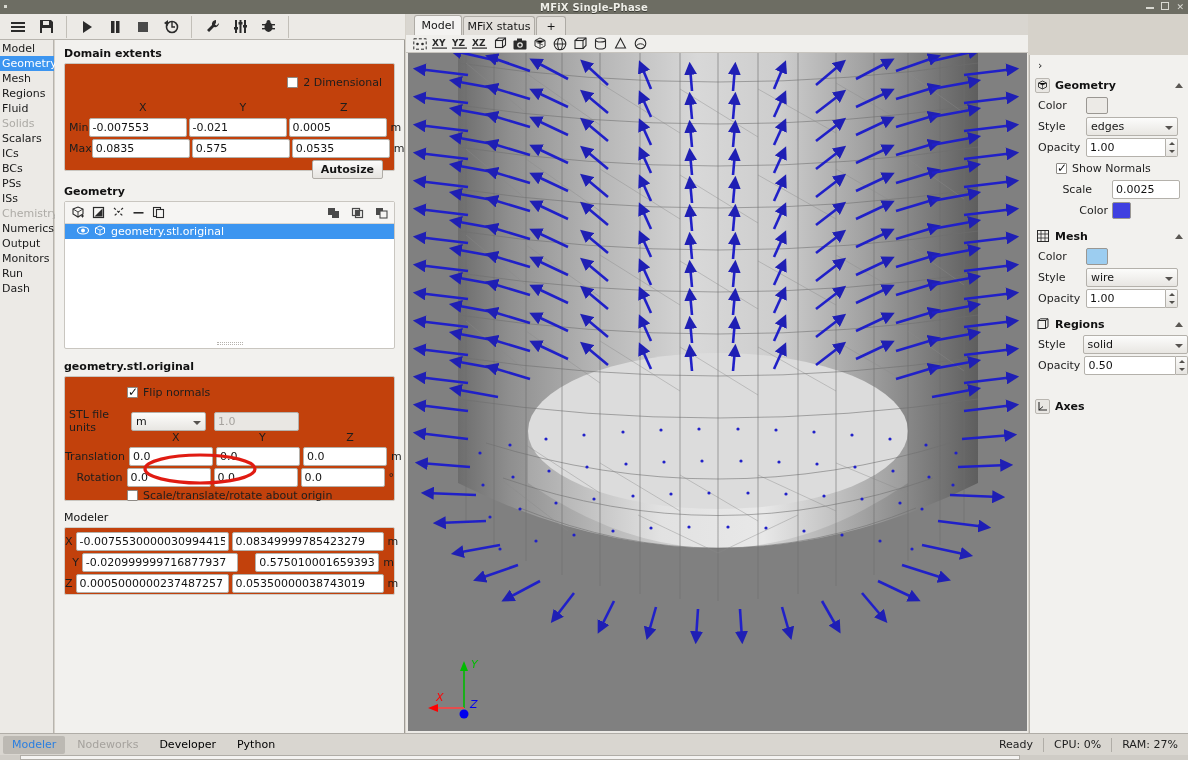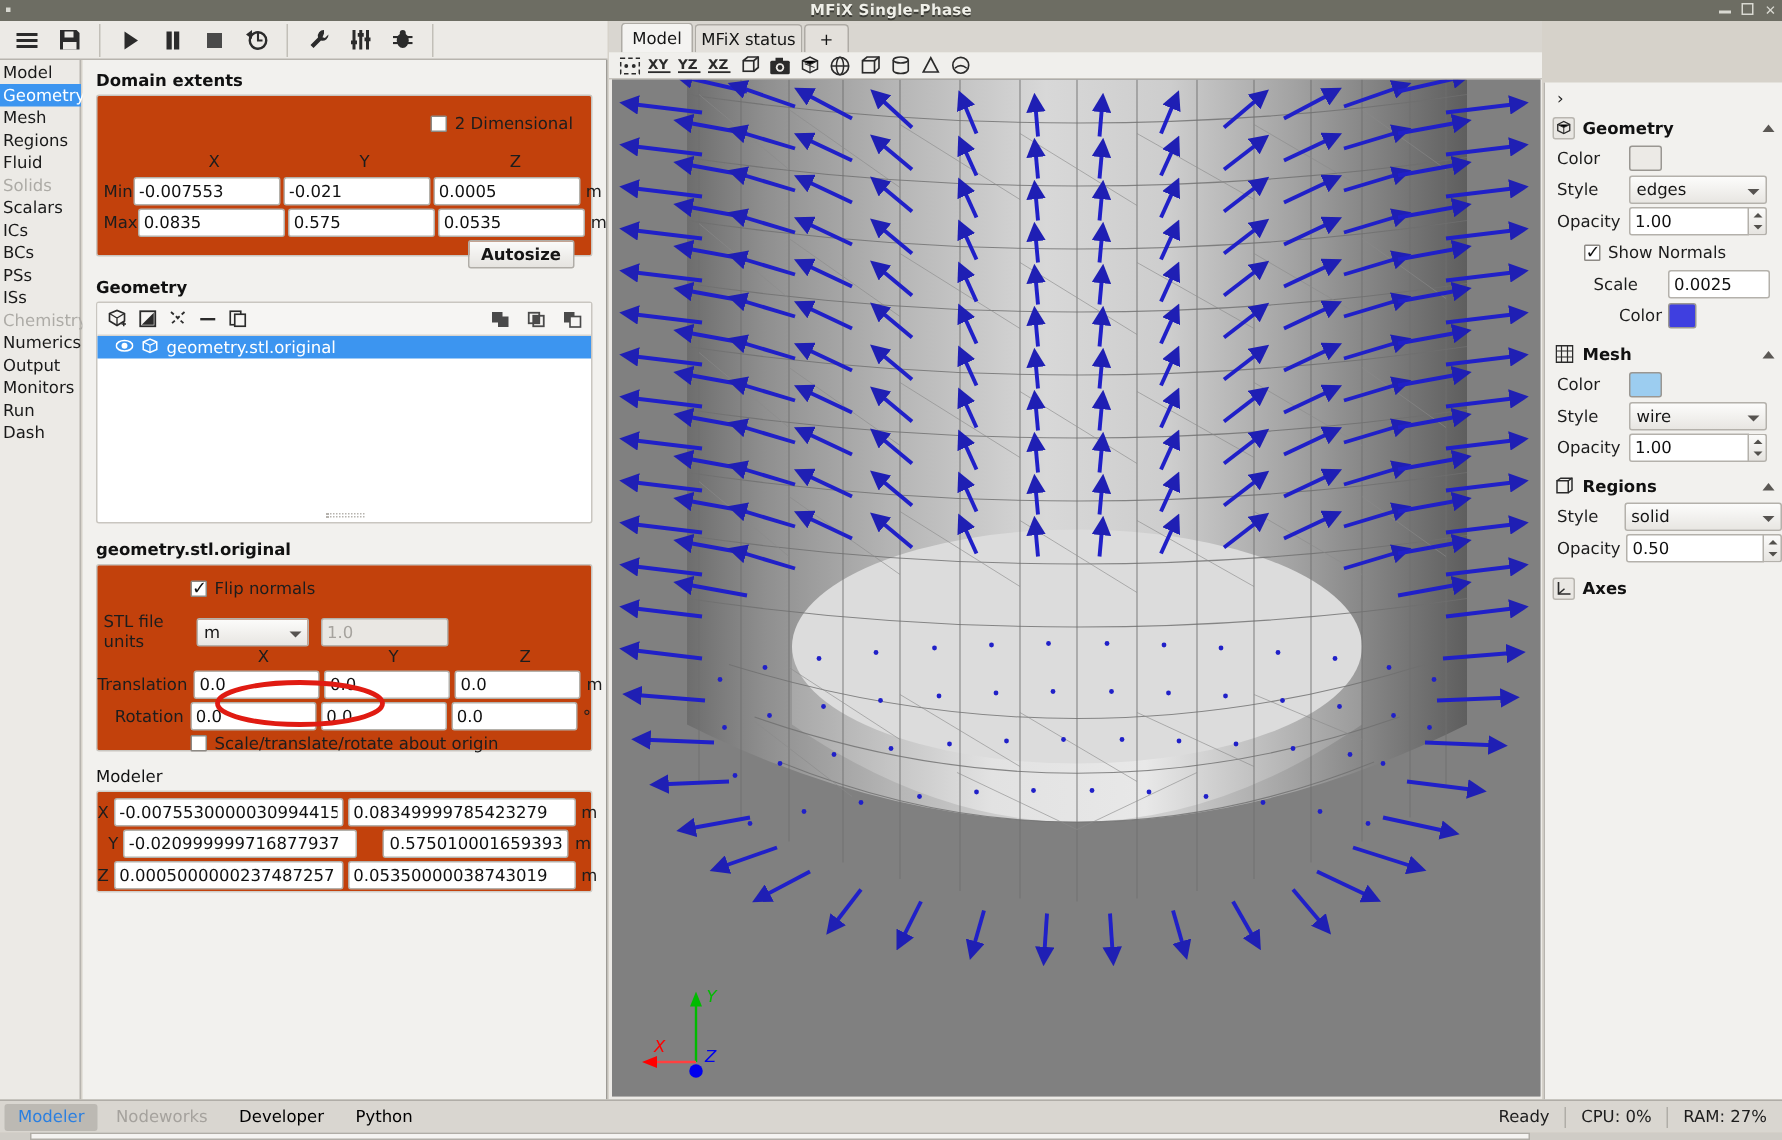--- a/index.html
+++ b/index.html
@@ -1065,21 +1065,21 @@
     </div>
     <div class="prow">
       <span class="plbl" style="width:48px">Opacity</span>
       <input class="tf" style="width: 92px; border-radius: 2px 0px 0px 2px;" value="0.50">
       <div class="spin">
           <i class="up"></i>
           <i class="dn"></i>
         </div>
     </div>
 
-    <div class="secthead" style="margin-top:6px;">
+    <div class="secthead" style="margin-top:20px;">
       <span class="boxicon">
         <svg width="11" height="11">
             <path d="M2 1 L2 9 L10 9" fill="none" stroke="#2b2b2b" stroke-width="1.1"></path>
             <path d="M2 9 L6 5.5" stroke="#2b2b2b" stroke-width="1"></path>
           </svg>
       </span>
       <span>Axes</span>
     </div>
   </div>
 

